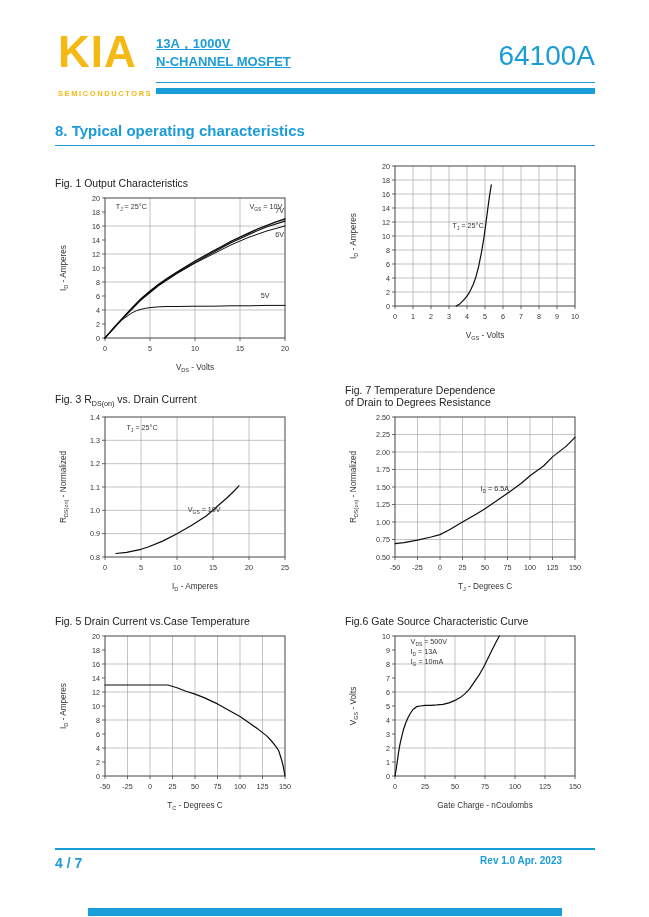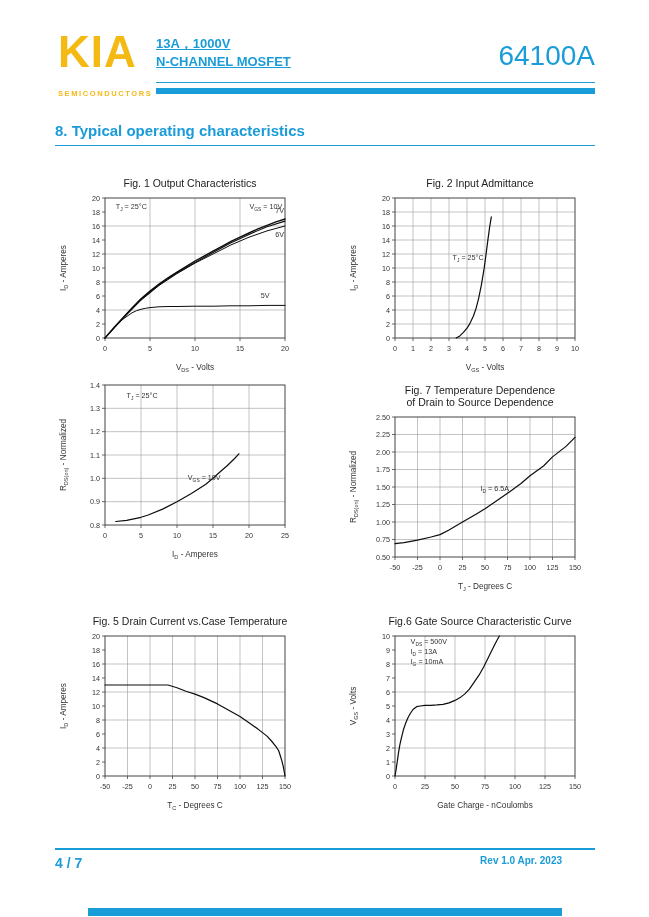--- a/index.html
+++ b/index.html
@@ -22,21 +22,21 @@
   .rule-thin{position:absolute;left:156px;right:54px;top:82px;height:1px;background:var(--accent);}
   .rule-thick{position:absolute;left:156px;right:54px;top:88px;height:6px;background:var(--accent);}
   
   .section-title{position:absolute;left:55px;top:122px;font-size:15px;font-weight:600;color:var(--accent);}
   .section-underline{position:absolute;left:55px;right:54px;top:145px;height:1px;background:var(--accent);}
   
   .figures{position:absolute;left:55px;top:160px;width:560px;display:grid;
            grid-template-columns:270px 270px;column-gap:20px;grid-auto-rows:219px;}
   .figure{margin:0;}
   .fig-title{height:30px;display:flex;flex-direction:column;justify-content:flex-end;
-             align-items:center;font-size:10.5px;font-weight:500;color:#222;
+             align-items:flex-start;font-size:10.5px;font-weight:500;color:#222;
              line-height:1.2;padding-bottom:2px;text-align:center;}
   svg.chart{display:block;}
   svg.chart text{font-family:"Liberation Sans",sans-serif;fill:var(--ink);}
   .grid{stroke:var(--grid);stroke-width:0.6;}
   .frame{fill:none;stroke:#444;stroke-width:1;}
   .tick{stroke:#444;stroke-width:0.8;}
   .ticklbl{font-size:7.2px;}
   .axis{font-size:8.2px;}
   .ann{font-size:7.2px;}
   .curve{fill:none;stroke:#0d0d0d;stroke-linejoin:round;stroke-linecap:round;}
@@ -121,23 +121,20 @@
           <text x="60.8" y="16.5" text-anchor="start" class="ann"><tspan>T</tspan><tspan dy="2" font-size="68%">J</tspan><tspan dy="-2"> = 25°C</tspan></text>
           <text x="227.3" y="16.5" text-anchor="end" class="ann"><tspan>V</tspan><tspan dy="2" font-size="68%">GS</tspan><tspan dy="-2"> = 10V</tspan></text>
           <text x="229.09999999999997" y="21.39999999999999" text-anchor="end" class="ann"><tspan>7V</tspan></text>
           <text x="229.09999999999997" y="44.5" text-anchor="end" class="ann"><tspan>6V</tspan></text>
           <text x="210.2" y="106.1" text-anchor="middle" class="ann"><tspan>5V</tspan></text>
           <text x="140" y="178" text-anchor="middle" class="axis"><tspan>V</tspan><tspan dy="2" font-size="68%">DS</tspan><tspan dy="-2"> - Volts</tspan></text>
           <text x="0" y="0" text-anchor="middle" class="axis" transform="translate(11,76) rotate(-90)"><tspan>I</tspan><tspan dy="2" font-size="68%">D</tspan><tspan dy="-2"> - Amperes</tspan></text>
         </svg>
     </figure>
     <figure class="figure">
-      <figcaption class="fig-title">
-          <div><span>Fig. 2  Input Admittance</span></div>
-        </figcaption>
       <svg class="chart" width="260" height="192" viewBox="0 0 260 192">
           <line x1="68" y1="6" x2="68" y2="146" class="grid"></line>
           <line x1="86" y1="6" x2="86" y2="146" class="grid"></line>
           <line x1="104" y1="6" x2="104" y2="146" class="grid"></line>
           <line x1="122" y1="6" x2="122" y2="146" class="grid"></line>
           <line x1="140" y1="6" x2="140" y2="146" class="grid"></line>
           <line x1="158" y1="6" x2="158" y2="146" class="grid"></line>
           <line x1="176" y1="6" x2="176" y2="146" class="grid"></line>
           <line x1="194" y1="6" x2="194" y2="146" class="grid"></line>
           <line x1="212" y1="6" x2="212" y2="146" class="grid"></line>
@@ -195,20 +192,23 @@
           <text x="45" y="22.5" text-anchor="end" class="ticklbl"><tspan>18</tspan></text>
           <line x1="47" y1="6" x2="50" y2="6" class="tick"></line>
           <text x="45" y="8.5" text-anchor="end" class="ticklbl"><tspan>20</tspan></text>
           <polyline points="111.2,146.0 114.8,143.9 118.4,140.4 122.0,136.2 123.8,133.4 125.6,129.9 128.3,124.3 131.0,116.6 133.7,106.1 136.4,92.8 139.1,76.7 140.9,63.4 142.7,49.4 144.5,36.1 146.3,24.9" class="curve" stroke-width="1.2"></polyline>
           <text x="107.6" y="67.60000000000001" text-anchor="start" class="ann"><tspan>T</tspan><tspan dy="2" font-size="68%">J</tspan><tspan dy="-2"> = 25°C</tspan></text>
           <text x="140" y="178" text-anchor="middle" class="axis"><tspan>V</tspan><tspan dy="2" font-size="68%">GS</tspan><tspan dy="-2"> - Volts</tspan></text>
           <text x="0" y="0" text-anchor="middle" class="axis" transform="translate(11,76) rotate(-90)"><tspan>I</tspan><tspan dy="2" font-size="68%">D</tspan><tspan dy="-2"> - Amperes</tspan></text>
         </svg>
     </figure>
     <figure class="figure">
+      <figcaption class="fig-title">
+          <div><span>Fig. 3  R</span><sub>DS(on)</sub><span> vs. Drain Current</span></div>
+        </figcaption>
       <svg class="chart" width="260" height="192" viewBox="0 0 260 192">
           <line x1="86" y1="6" x2="86" y2="146" class="grid"></line>
           <line x1="122" y1="6" x2="122" y2="146" class="grid"></line>
           <line x1="158" y1="6" x2="158" y2="146" class="grid"></line>
           <line x1="194" y1="6" x2="194" y2="146" class="grid"></line>
           <line x1="50" y1="122.66666666666667" x2="230" y2="122.66666666666667" class="grid"></line>
           <line x1="50" y1="99.33333333333334" x2="230" y2="99.33333333333334" class="grid"></line>
           <line x1="50" y1="75.99999999999997" x2="230" y2="75.99999999999997" class="grid"></line>
           <line x1="50" y1="52.66666666666667" x2="230" y2="52.66666666666667" class="grid"></line>
           <line x1="50" y1="29.333333333333314" x2="230" y2="29.333333333333314" class="grid"></line>
@@ -242,21 +242,21 @@
           <polyline points="60.8,142.5 71.6,141.3 86.0,138.3 93.2,136.0 107.6,130.1 122.0,122.7 136.4,114.5 150.8,105.2 158.0,99.3 165.2,92.8 172.4,86.5 179.6,79.5 183.9,74.8" class="curve" stroke-width="1.2"></polyline>
           <text x="71.6" y="18.833333333333314" text-anchor="start" class="ann"><tspan>T</tspan><tspan dy="2" font-size="68%">J</tspan><tspan dy="-2"> = 25°C</tspan></text>
           <text x="132.8" y="100.5" text-anchor="start" class="ann"><tspan>V</tspan><tspan dy="2" font-size="68%">GS</tspan><tspan dy="-2"> = 10V</tspan></text>
           <text x="140" y="178" text-anchor="middle" class="axis"><tspan>I</tspan><tspan dy="2" font-size="68%">D</tspan><tspan dy="-2"> - Amperes</tspan></text>
           <text x="0" y="0" text-anchor="middle" class="axis" transform="translate(11,76) rotate(-90)"><tspan>R</tspan><tspan dy="2" font-size="68%">DS(on)</tspan><tspan dy="-2"> - Normalized</tspan></text>
         </svg>
     </figure>
     <figure class="figure">
       <figcaption class="fig-title">
           <div><span>Fig. 7   Temperature Dependence</span></div>
-          <div><span>of Drain to Source Dependence</span></div>
+          <div><span>of Drain to Degrees Resistance</span></div>
         </figcaption>
       <svg class="chart" width="260" height="192" viewBox="0 0 260 192">
           <line x1="72.5" y1="6" x2="72.5" y2="146" class="grid"></line>
           <line x1="95" y1="6" x2="95" y2="146" class="grid"></line>
           <line x1="117.5" y1="6" x2="117.5" y2="146" class="grid"></line>
           <line x1="140" y1="6" x2="140" y2="146" class="grid"></line>
           <line x1="162.5" y1="6" x2="162.5" y2="146" class="grid"></line>
           <line x1="185" y1="6" x2="185" y2="146" class="grid"></line>
           <line x1="207.5" y1="6" x2="207.5" y2="146" class="grid"></line>
           <line x1="50" y1="128.5" x2="230" y2="128.5" class="grid"></line>

